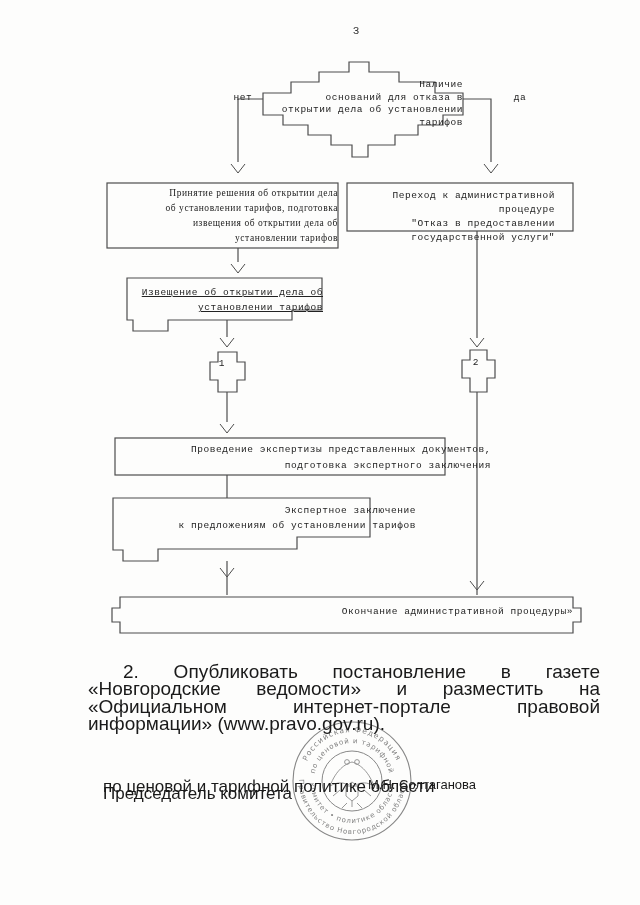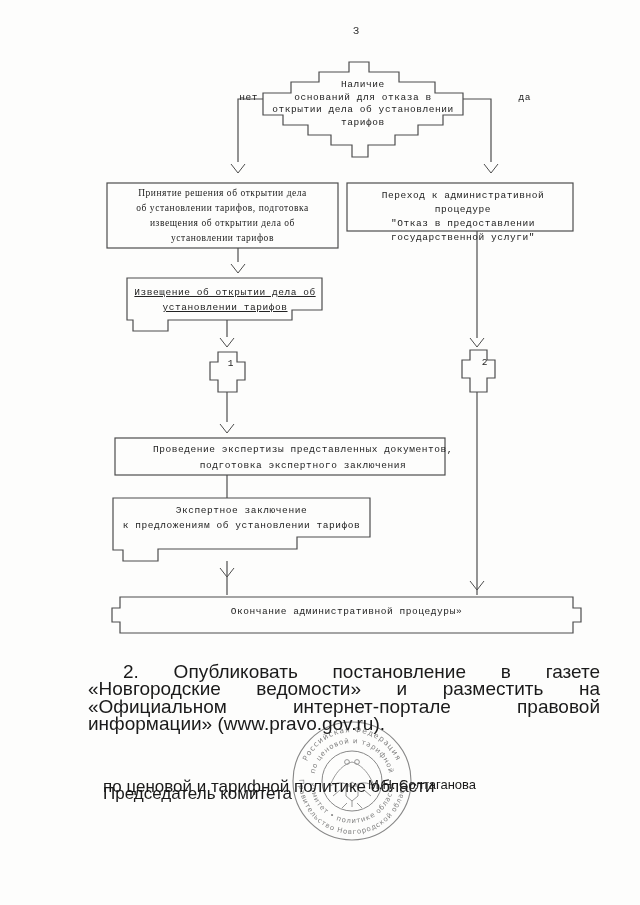--- a/index.html
+++ b/index.html
@@ -4,26 +4,26 @@
 <style>
   html,body{margin:0;padding:0;background:#e8e8e8;}
   .page{
     position:relative;width:640px;height:905px;background:#fdfdfc;
     font-family:"Liberation Sans",sans-serif;color:#1f1f1f;overflow:hidden;
   }
   .flowtext{
     position:absolute;
     font-family:"Liberation Mono","DejaVu Sans Mono",monospace;
     font-size:9.5px;letter-spacing:0.55px;color:#222;
-    white-space:pre-line;text-align:center;
+    white-space:pre-line;text-align:right;
   }
   .lbl{
     position:absolute;
     font-family:"Liberation Mono","DejaVu Sans Mono",monospace;
-    font-size:9.5px;letter-spacing:0.55px;color:#222;text-align:right;
+    font-size:9.5px;letter-spacing:0.55px;color:#222;text-align:center;
   }
   svg.linework{position:absolute;left:0;top:0;}
   svg .stroke{stroke:#4d4d4d;stroke-width:1.2;fill:none;}
   svg .arrow{stroke:#4d4d4d;stroke-width:1;fill:none;}
   .pagenum{
     position:absolute;left:330px;top:25px;width:52px;text-align:center;
     font-family:"Liberation Mono","DejaVu Sans Mono",monospace;font-size:11px;color:#333;
   }
   .para{
     position:absolute;left:88px;top:663px;width:512px;
@@ -130,34 +130,34 @@
 тарифов</div>
 
   <div class="lbl" style="left:228px;top:92px;width:30px;">нет</div>
   <div class="lbl" style="left:461px;top:92px;width:22px;margin-left:48px;">да</div>
 
   <div class="flowtext" style="left:107px;top:186px;width:231px;line-height:15px;font-family:Liberation Serif, serif;">Принятие решения об открытии дела
 об установлении тарифов, подготовка
 извещения об открытии дела об
 установлении тарифов</div>
 
-  <div class="flowtext" style="left:347px;top:189px;width:208px;line-height:14px;margin-left:12px;">Переход к административной процедуре
+  <div class="flowtext" style="left:347px;top:189px;width:208px;line-height:14px;">Переход к административной процедуре
 "Отказ в предоставлении
 государственной услуги"</div>
 
   <div class="flowtext" style="left:127px;top:285px;width:196px;line-height:15px;text-decoration:underline;">Извещение об открытии дела об
 установлении тарифов</div>
 
   <div class="lbl" style="left:210px;top:358px;width:24px;">1</div>
   <div class="lbl" style="left:464px;top:357px;width:24px;">2</div>
 
   <div class="flowtext" style="left:115px;top:442px;width:376px;line-height:16px;">Проведение экспертизы представленных документов,
 подготовка экспертного заключения</div>
 
-  <div class="flowtext" style="left:113px;top:503px;width:257px;line-height:15px;">Экспертное заключение
+  <div class="flowtext" style="left:113px;top:503px;width:257px;line-height:15px;padding-left:46px;">Экспертное заключение
 к предложениям об установлении тарифов</div>
 
   <div class="flowtext" style="left:120px;top:605px;width:453px;line-height:14px;">Окончание административной процедуры»</div>
 
   <div class="para">2. Опубликовать постановление в газете «Новгородские ведомости» и разместить на «Официальном интернет-портале правовой информации» (www.pravo.gov.ru).</div>
 
   <div class="sig1">Председатель комитета</div>
   <div class="sig2">по ценовой и тарифной политике области</div>
   <div class="signame">М.Н. Солтаганова</div>
 

